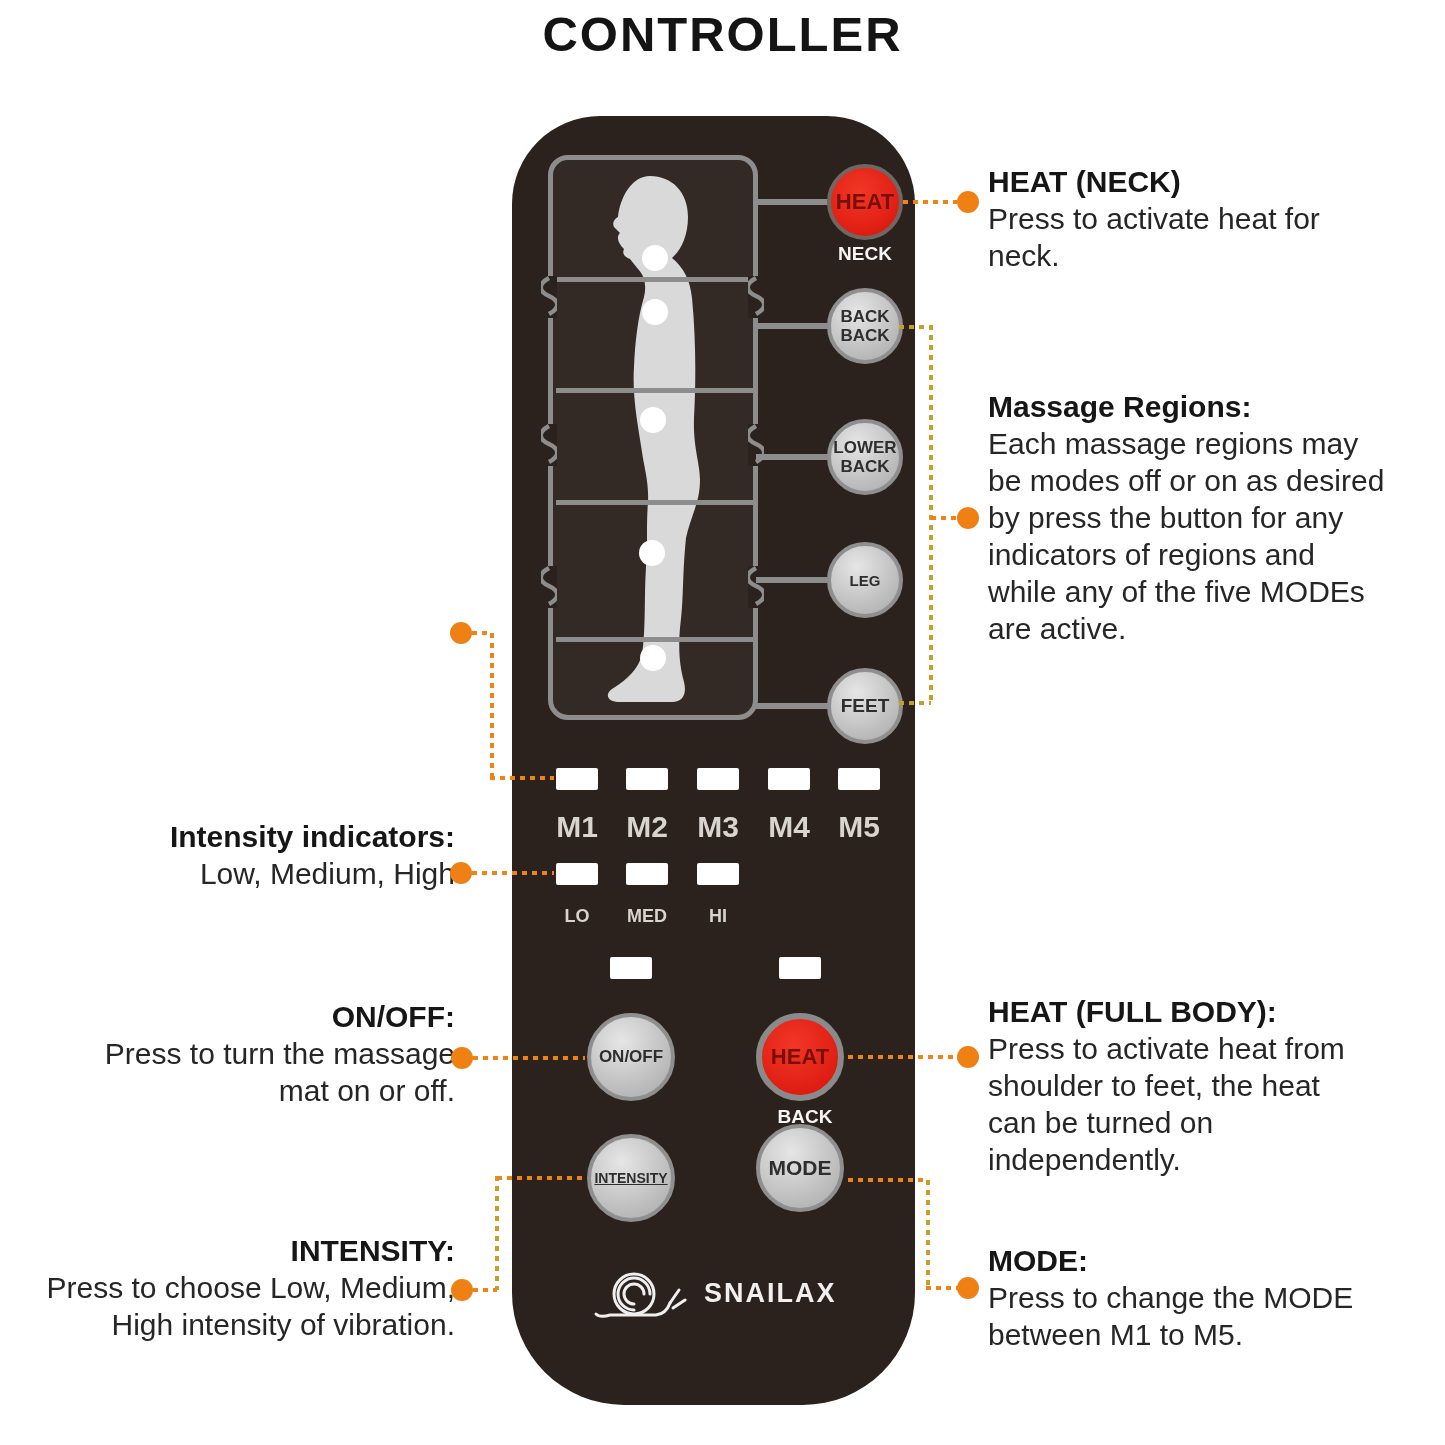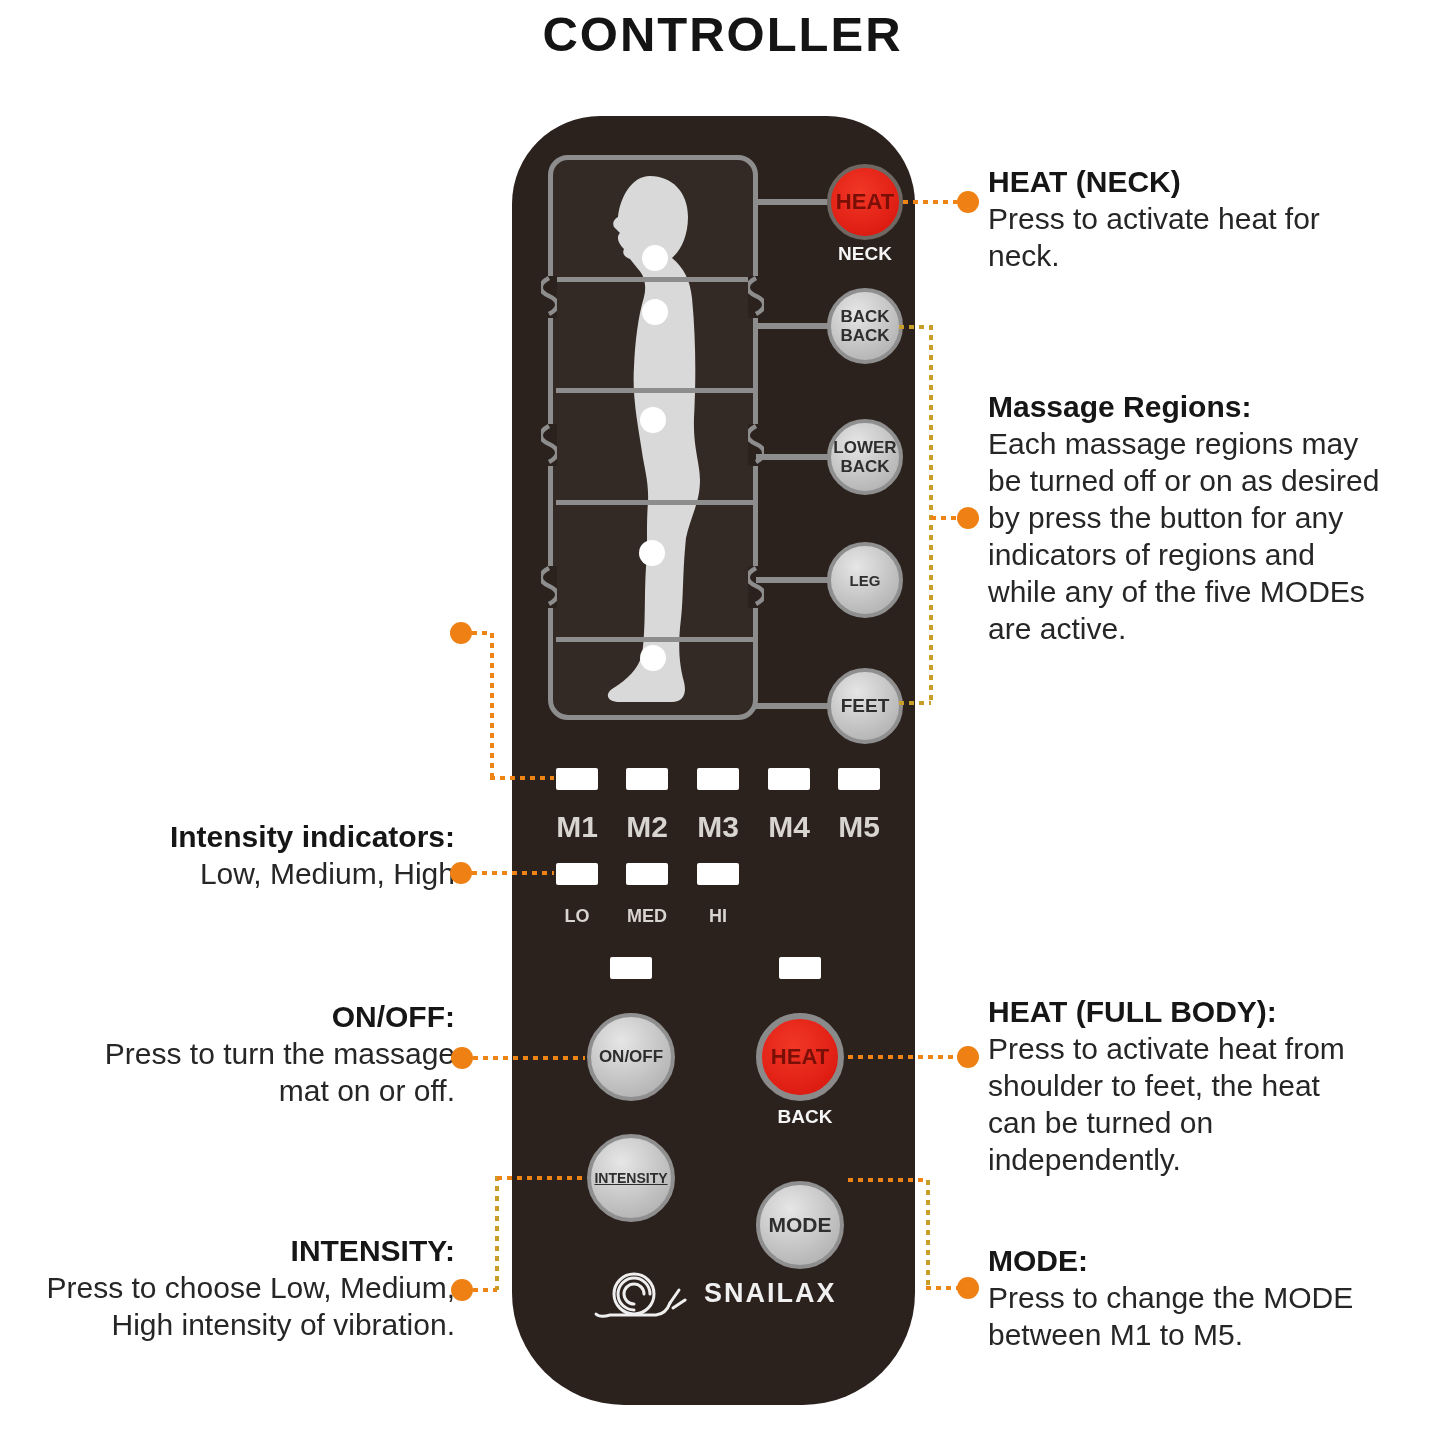--- a/index.html
+++ b/index.html
@@ -134,21 +134,21 @@
     <div class="led-label i-label" style="left:100px;top:790px;">MED</div>
     <div class="led-label i-label" style="left:171px;top:790px;">HI</div>
 
     <div class="led" style="left:98px;top:841px;"></div>
     <div class="led" style="left:267px;top:841px;"></div>
 
     <div class="btn btn-gray btn-big" style="left:75px;top:897px;font-size:17px;">ON/OFF</div>
     <div class="btn btn-red btn-big" style="left:244px;top:897px;font-size:22px;border-width:6px;border-color:#8a8a8a;">HEAT</div>
     <div class="caption" style="left:243px;top:990px;">BACK</div>
     <div class="btn btn-gray btn-big" style="left:75px;top:1018px;font-size:14px;text-decoration:underline;">INTENSITY</div>
-    <div class="btn btn-gray btn-big" style="left:244px;top:1065px;font-size:21px;">MODE</div>
+    <div class="btn btn-gray btn-big" style="left:244px;top:1008px;font-size:21px;">MODE</div>
 
     <div class="logo-row">
       <svg width="100" height="58" viewBox="0 0 100 58">
         <g fill="none" stroke="#efefef" stroke-width="3" stroke-linecap="round">
           <circle cx="42" cy="30" r="20"></circle>
           <path d="M58,30 a16,16 0 1,0 -16,16"></path>
           <path d="M52,30 a10,10 0 1,0 -10,10"></path>
           <path d="M4,50 q4,4 14,1 L64,51 q10,-1 14,-12"></path>
           <path d="M78,39 l9,-13"></path>
           <path d="M81,44 l12,-8"></path>
@@ -178,21 +178,21 @@
 
   <div class="ann ann-right" style="top:163px;">
     <div class="hd">HEAT (NECK)</div>
     <div>Press to activate heat for</div>
     <div>neck.</div>
   </div>
 
   <div class="ann ann-right" style="top:388px;">
     <div class="hd">Massage Regions:</div>
     <div>Each massage regions  may</div>
-    <div>be turned off or on as desired</div>
+    <div>be modes off or on as desired</div>
     <div>by press the button for any</div>
     <div>indicators of regions and</div>
     <div>while any of the five  MODEs</div>
     <div>are active.</div>
   </div>
 
   <div class="ann ann-right" style="top:993px;">
     <div class="hd">HEAT (FULL BODY):</div>
     <div>Press to activate heat from</div>
     <div>shoulder to feet, the heat</div>

